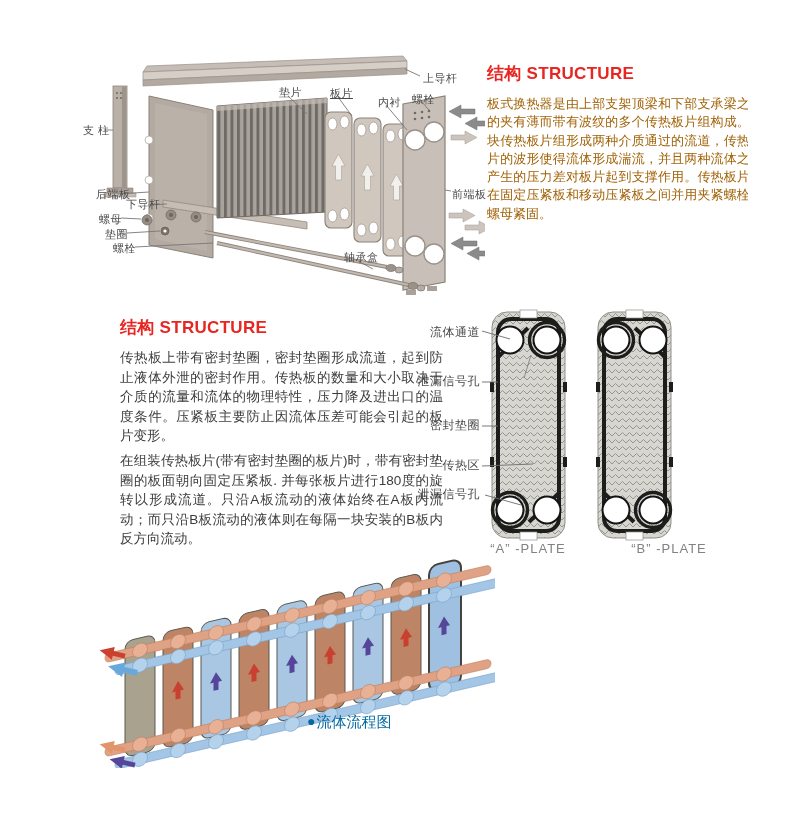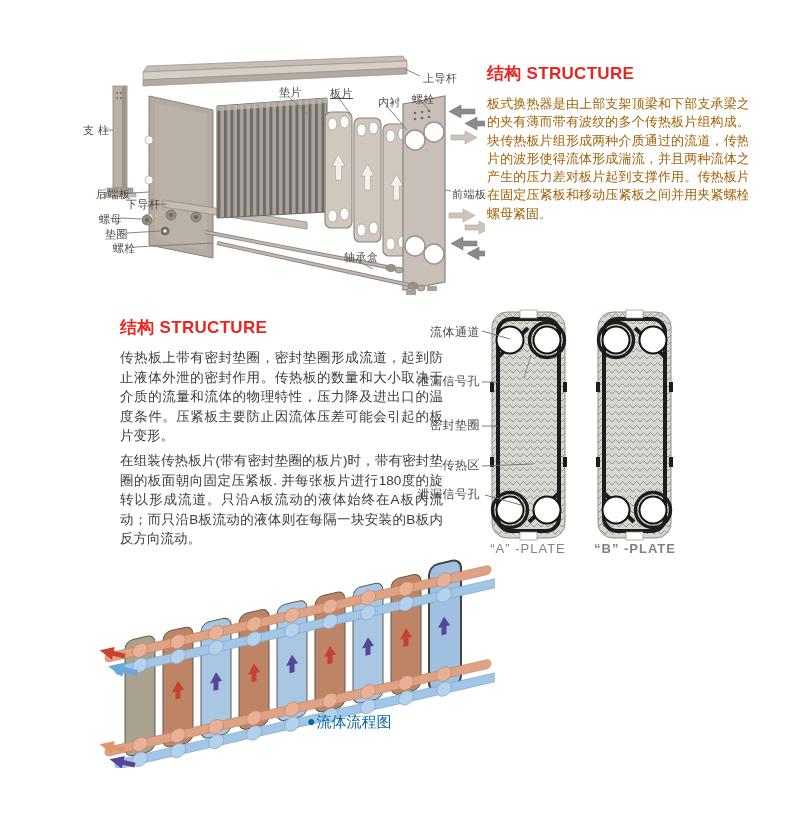--- a/index.html
+++ b/index.html
@@ -264,21 +264,21 @@
     </g>
   </svg>
 
   <div class="plabel" style="top:324px;">流体通道</div>
   <div class="plabel" style="top:373px;">泄漏信号孔</div>
   <div class="plabel" style="top:417px;">密封垫圈</div>
   <div class="plabel" style="top:457px;">传热区</div>
   <div class="plabel" style="top:486px;">泄漏信号孔</div>
 
   <div class="plate-caption" style="left:483px;">“A” -PLATE</div>
-  <div class="plate-caption" style="left:590px;font-weight:bold;">“B” -PLATE</div>
+  <div class="plate-caption" style="left:624px;">“B” -PLATE</div>
 
   <svg class="abs" style="left:95px;top:558px;" width="400" height="210" viewBox="0 0 400 210">
     <g transform="translate(18,80) skewY(-13)">
 
       <rect x="12" y="6" width="30" height="116" rx="8" fill="#a9a28f" stroke="#5a5a52" stroke-width="1"></rect>
       <rect x="50" y="6" width="30" height="116" rx="8" fill="#bd8565" stroke="#5a5a52" stroke-width="1"></rect>
       <rect x="88" y="6" width="30" height="116" rx="8" fill="#a9c7e3" stroke="#5a5a52" stroke-width="1"></rect>
       <rect x="126" y="6" width="30" height="116" rx="8" fill="#bd8565" stroke="#5a5a52" stroke-width="1"></rect>
       <rect x="164" y="6" width="30" height="116" rx="8" fill="#a9c7e3" stroke="#5a5a52" stroke-width="1"></rect>
       <rect x="202" y="6" width="30" height="116" rx="8" fill="#bd8565" stroke="#5a5a52" stroke-width="1"></rect>

